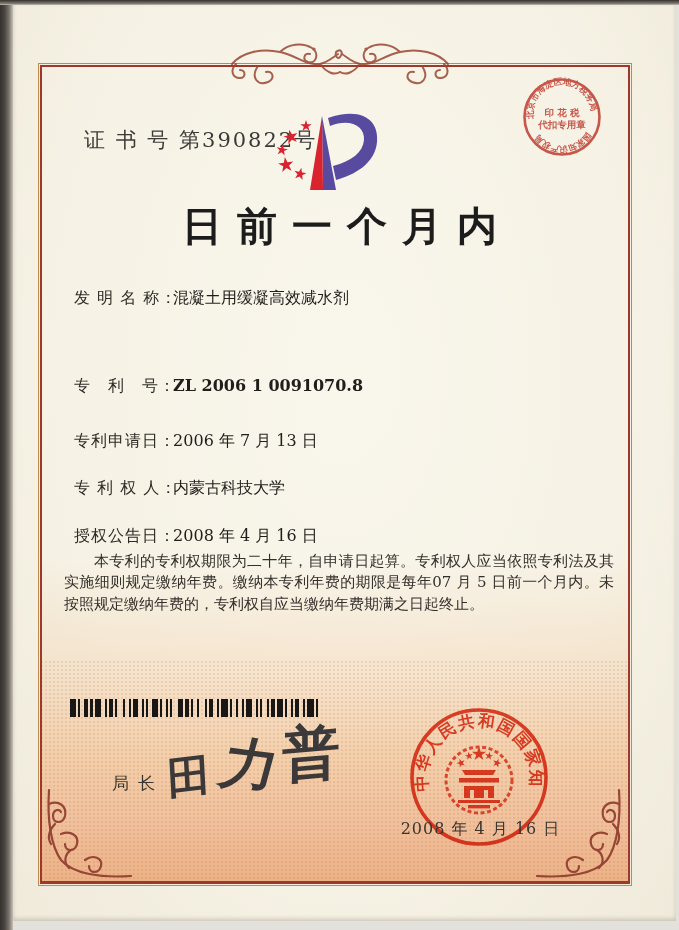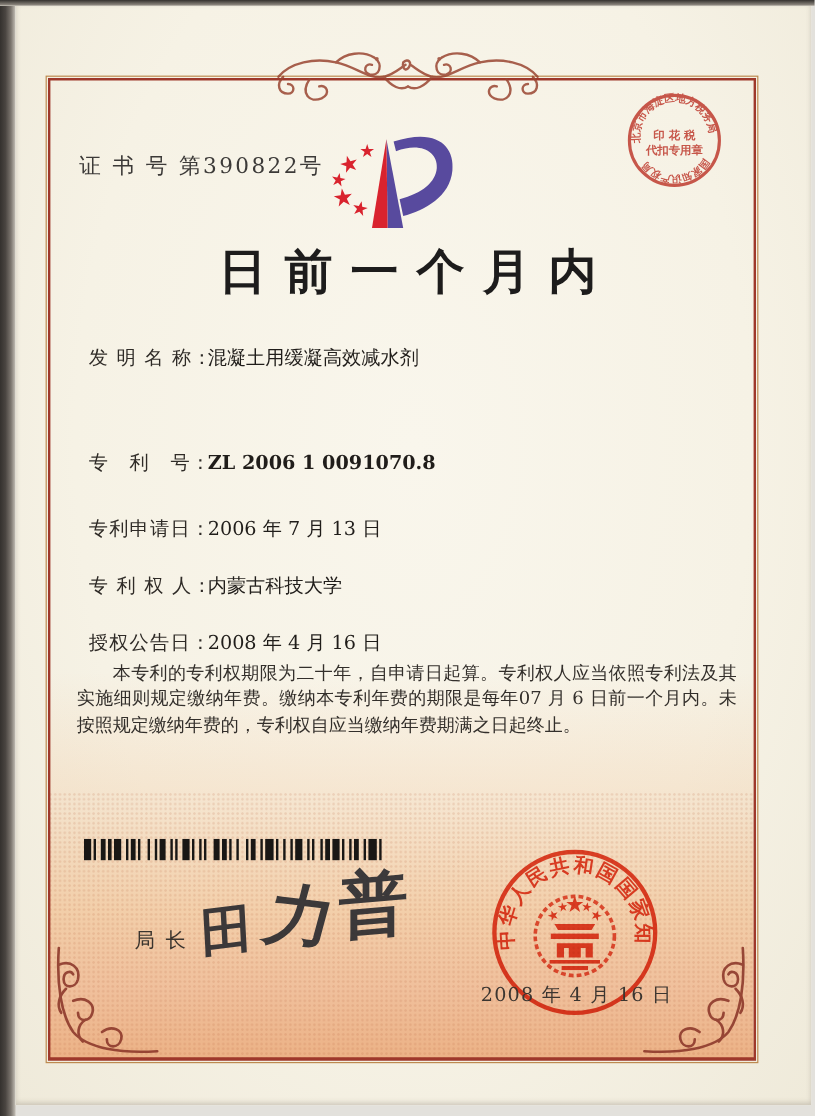--- a/index.html
+++ b/index.html
@@ -19,21 +19,21 @@
   #peach{left:40px;top:560px;width:588px;height:322px;
      background:linear-gradient(180deg, rgba(243,201,160,0) 0%, rgba(243,201,160,.35) 35%,
         rgba(242,198,155,.8) 62%, #f0c09c 82%, #ecb286 100%);}
   #peach-dots{left:40px;top:660px;width:588px;height:222px;
      background-image:radial-gradient(rgba(186,96,60,.16) 1px, transparent 1.2px);
      background-size:4px 4px;}
   
   #frame{left:38px;top:63px;width:592px;height:821px;border:1px solid #bd8a50;}
   #frame-inner{position:absolute;inset:1px;border:2px solid #9e382b;border-bottom-width:3px;}
   
-  #cert-no{left:66px;top:126px;font-size:18px;letter-spacing:2px;color:#3c3a38;}
+  #cert-no{left:84px;top:126px;font-size:21px;letter-spacing:2px;color:#3c3a38;}
   #title{left:0;top:199px;width:679px;text-align:center;font-size:40px;font-weight:700;
      letter-spacing:15px;text-indent:15px;color:#1d1c1c;}
   .field-row{left:74px;width:540px;font-size:16px;color:#2f2b27;white-space:nowrap;}
   .field-label{display:inline-block;width:94px;letter-spacing:1px;}
   .field-value{color:#201d1a;}
   #body-text{left:64px;top:551px;width:550px;font-size:15px;line-height:21.3px;
      text-align:justify;color:#332f2b;}
   #body-text p{margin:0;text-indent:2em;}
   #barcode{left:70px;top:699px;width:332px;height:18px;overflow:hidden;white-space:nowrap;font-size:0;}
   #barcode span{display:inline-block;height:18px;vertical-align:top;}
@@ -151,21 +151,21 @@
   <div class="abs field-row" style="top:478px">
     <span class="field-label">专 利 权 人：</span>
     <span class="field-value">内蒙古科技大学</span>
   </div>
   <div class="abs field-row" style="top:526px">
     <span class="field-label">授权公告日：</span>
     <span class="field-value">2008 年 4 月 16 日</span>
   </div>
 
   <div class="abs" id="body-text">
-    <p>本专利的专利权期限为二十年，自申请日起算。专利权人应当依照专利法及其实施细则规定缴纳年费。缴纳本专利年费的期限是每年07 月 6 日前一个月内。未按照规定缴纳年费的，专利权自应当缴纳年费期满之日起终止。</p>
+    <p>本专利的专利权期限为二十年，自申请日起算。专利权人应当依照专利法及其实施细则规定缴纳年费。缴纳本专利年费的期限是每年07 月 5 日前一个月内。未按照规定缴纳年费的，专利权自应当缴纳年费期满之日起终止。</p>
   </div>
 
   <div class="abs" id="barcode"><span style="width: 6.15px; background: rgb(25, 23, 21);"></span><span style="width: 2.05px; background: transparent;"></span><span style="width: 2.05px; background: rgb(25, 23, 21);"></span><span style="width: 4.1px; background: transparent;"></span><span style="width: 4.1px; background: rgb(25, 23, 21);"></span><span style="width: 2.05px; background: transparent;"></span><span style="width: 2.05px; background: rgb(25, 23, 21);"></span><span style="width: 2.05px; background: transparent;"></span><span style="width: 6.15px; background: rgb(25, 23, 21);"></span><span style="width: 4.1px; background: transparent;"></span><span style="width: 2.05px; background: rgb(25, 23, 21);"></span><span style="width: 2.05px; background: transparent;"></span><span style="width: 4.1px; background: rgb(25, 23, 21);"></span><span style="width: 2.05px; background: transparent;"></span><span style="width: 2.05px; background: rgb(25, 23, 21);"></span><span style="width: 6.15px; background: transparent;"></span><span style="width: 2.05px; background: rgb(25, 23, 21);"></span><span style="width: 4.1px; background: transparent;"></span><span style="width: 2.05px; background: rgb(25, 23, 21);"></span><span style="width: 2.05px; background: transparent;"></span><span style="width: 4.1px; background: rgb(25, 23, 21);"></span><span style="width: 4.1px; background: transparent;"></span><span style="width: 2.05px; background: rgb(25, 23, 21);"></span><span style="width: 2.05px; background: transparent;"></span><span style="width: 2.05px; background: rgb(25, 23, 21);"></span><span style="width: 4.1px; background: transparent;"></span><span style="width: 6.15px; background: rgb(25, 23, 21);"></span><span style="width: 2.05px; background: transparent;"></span><span style="width: 2.05px; background: rgb(25, 23, 21);"></span><span style="width: 4.1px; background: transparent;"></span><span style="width: 2.05px; background: rgb(25, 23, 21);"></span><span style="width: 2.05px; background: transparent;"></span><span style="width: 2.05px; background: rgb(25, 23, 21);"></span><span style="width: 6.15px; background: transparent;"></span><span style="width: 4.1px; background: rgb(25, 23, 21);"></span><span style="width: 2.05px; background: transparent;"></span><span style="width: 4.1px; background: rgb(25, 23, 21);"></span><span style="width: 2.05px; background: transparent;"></span><span style="width: 2.05px; background: rgb(25, 23, 21);"></span><span style="width: 4.1px; background: transparent;"></span><span style="width: 2.05px; background: rgb(25, 23, 21);"></span><span style="width: 6.15px; background: transparent;"></span><span style="width: 2.05px; background: rgb(25, 23, 21);"></span><span style="width: 2.05px; background: transparent;"></span><span style="width: 4.1px; background: rgb(25, 23, 21);"></span><span style="width: 4.1px; background: transparent;"></span><span style="width: 2.05px; background: rgb(25, 23, 21);"></span><span style="width: 2.05px; background: transparent;"></span><span style="width: 6.15px; background: rgb(25, 23, 21);"></span><span style="width: 2.05px; background: transparent;"></span><span style="width: 2.05px; background: rgb(25, 23, 21);"></span><span style="width: 4.1px; background: transparent;"></span><span style="width: 2.05px; background: rgb(25, 23, 21);"></span><span style="width: 4.1px; background: transparent;"></span><span style="width: 2.05px; background: rgb(25, 23, 21);"></span><span style="width: 2.05px; background: transparent;"></span><span style="width: 6.15px; background: rgb(25, 23, 21);"></span><span style="width: 4.1px; background: transparent;"></span><span style="width: 2.05px; background: rgb(25, 23, 21);"></span><span style="width: 2.05px; background: transparent;"></span><span style="width: 2.05px; background: rgb(25, 23, 21);"></span><span style="width: 4.1px; background: transparent;"></span><span style="width: 2.05px; background: rgb(25, 23, 21);"></span><span style="width: 2.05px; background: transparent;"></span><span style="width: 4.1px; background: rgb(25, 23, 21);"></span><span style="width: 2.05px; background: transparent;"></span><span style="width: 6.15px; background: rgb(25, 23, 21);"></span><span style="width: 2.05px; background: transparent;"></span><span style="width: 2.05px; background: rgb(25, 23, 21);"></span><span style="width: 4.1px; background: transparent;"></span><span style="width: 2.05px; background: rgb(25, 23, 21);"></span><span style="width: 2.05px; background: transparent;"></span><span style="width: 4.1px; background: rgb(25, 23, 21);"></span><span style="width: 4.1px; background: transparent;"></span><span style="width: 2.05px; background: rgb(25, 23, 21);"></span><span style="width: 2.05px; background: transparent;"></span><span style="width: 6.15px; background: rgb(25, 23, 21);"></span><span style="width: 2.05px; background: transparent;"></span><span style="width: 2.05px; background: rgb(25, 23, 21);"></span><span style="width: 4.1px; background: transparent;"></span></div>
 
   <div class="abs" id="signer-title">局长</div>
   <div class="abs" id="signature">
     <span class="sig-ch" id="sig-0">田</span>
     <span class="sig-ch" id="sig-1">力</span>
     <span class="sig-ch" id="sig-2">普</span>
   </div>

